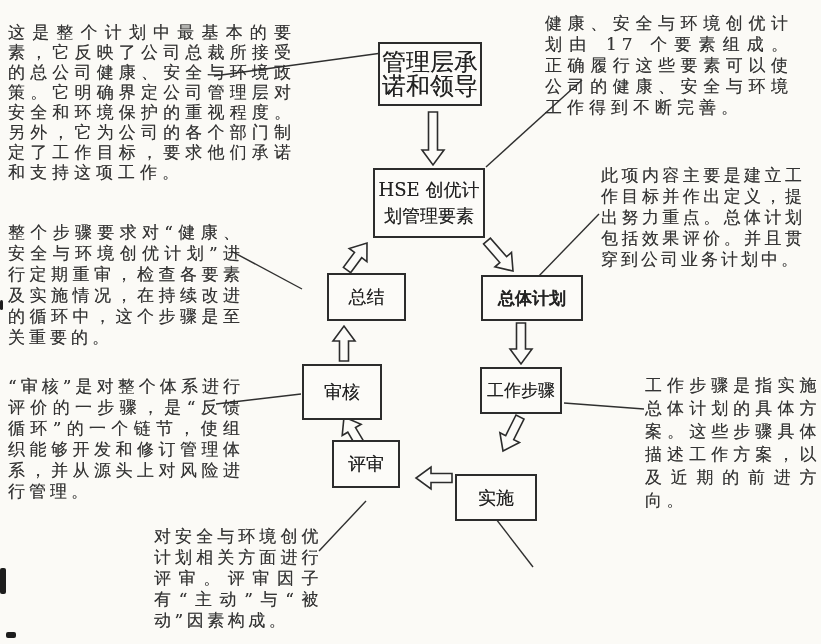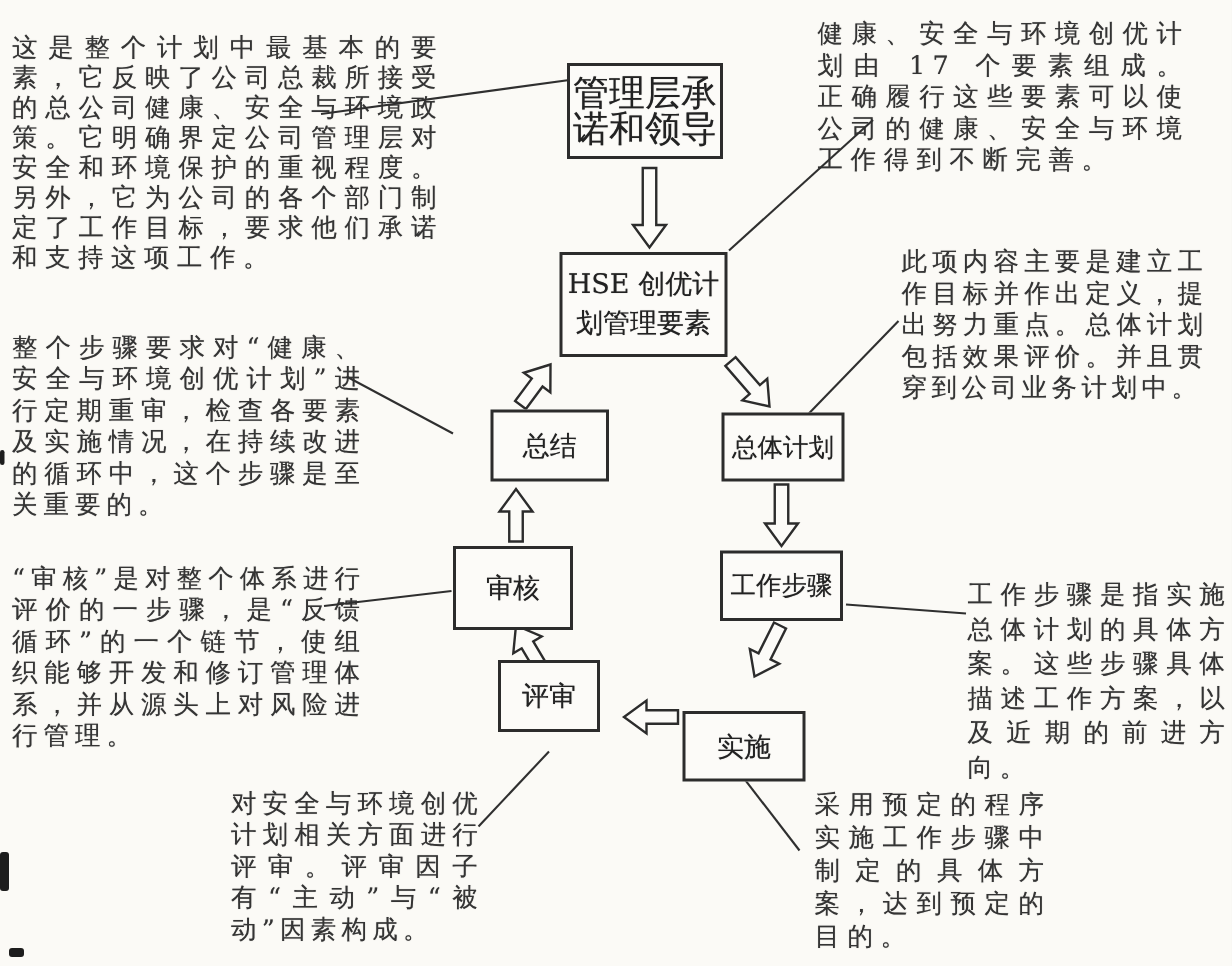--- a/index.html
+++ b/index.html
@@ -67,21 +67,21 @@
   </div>
 
   <div class="box" style="left:373px;top:168px;width:112px;height:70px;font-size:18px;line-height:26px;">
     <span>HSE 创优计划管理要素</span>
   </div>
 
   <div class="box" style="left:303px;top:273px;width:79px;height:48px;font-size:18px;margin-left:24px;">
     <span>总结</span>
   </div>
 
-  <div class="box" style="left:481px;top:275px;width:82px;height:46px;font-size:17px;">
+  <div class="box" style="left:481px;top:275px;width:102px;height:46px;font-size:17px;font-weight:bold;">
     <span>总体计划</span>
   </div>
 
   <div class="box" style="left:302px;top:364px;width:80px;height:56px;font-size:18px;">
     <span>审核</span>
   </div>
 
   <div class="box" style="left:480px;top:367px;width:82px;height:47px;font-size:17px;">
     <span>工作步骤</span>
   </div>
@@ -93,27 +93,26 @@
   <div class="box" style="left:455px;top:474px;width:82px;height:47px;font-size:18px;">
     <span>实施</span>
   </div>
 
   <div class="note" style="left:8px;top:22px;width:288px;line-height:20px;letter-spacing:5px;">这是整个计划中最基本的要素，它反映了公司总裁所接受的总公司健康、安全与环境政策。它明确界定公司管理层对安全和环境保护的重视程度。另外，它为公司的各个部门制定了工作目标，要求他们承诺和支持这项工作。</div>
 
   <div class="note" style="left:545px;top:13px;width:248px;line-height:21px;letter-spacing:5px;">健康、安全与环境创优计划由 17 个要素组成。正确履行这些要素可以使公司的健康、安全与环境工作得到不断完善。</div>
 
   <div class="note" style="left:601px;top:165px;width:204px;line-height:21px;letter-spacing:3px;">此项内容主要是建立工作目标并作出定义，提出努力重点。总体计划包括效果评价。并且贯穿到公司业务计划中。</div>
 
-  <div class="note" style="left:645px;top:386px;width:176px;line-height:23px;letter-spacing:4.5px;">工作步骤是指实施总体计划的具体方案。这些步骤具体描述工作方案，以及近期的前进方向。</div>
+  <div class="note" style="left:645px;top:374px;width:176px;line-height:23px;letter-spacing:4.5px;">工作步骤是指实施总体计划的具体方案。这些步骤具体描述工作方案，以及近期的前进方向。</div>
 
   <div class="note" style="left:8px;top:222px;width:236px;line-height:21px;letter-spacing:4px;">整个步骤要求对“健康、安全与环境创优计划”进行定期重审，检查各要素及实施情况，在持续改进的循环中，这个步骤是至关重要的。</div>
 
   <div class="note" style="left:8px;top:376px;width:236px;line-height:21px;letter-spacing:4px;">“审核”是对整个体系进行评价的一步骤，是“反馈循环”的一个链节，使组织能够开发和修订管理体系，并从源头上对风险进行管理。</div>
 
   <div class="note" style="left:154px;top:526px;width:168px;line-height:21px;letter-spacing:3.5px;">对安全与环境创优计划相关方面进行评审。评审因子有“主动”与“被动”因素构成。</div>
 
-  <div class="note" style="left:543px;top:526px;width:158px;line-height:22px;letter-spacing:5px;">采用预定的程序实施工作步骤中制定的具体方案，达到预定的目的。</div>
 
   <div class="artifact" style="left:0;top:568px;width:6px;height:26px;"></div>
   <div class="artifact" style="left:6px;top:632px;width:10px;height:6px;"></div>
   <div class="artifact" style="left:0;top:300px;width:3px;height:10px;"></div>
 
 </div>
 
 </body></html>

